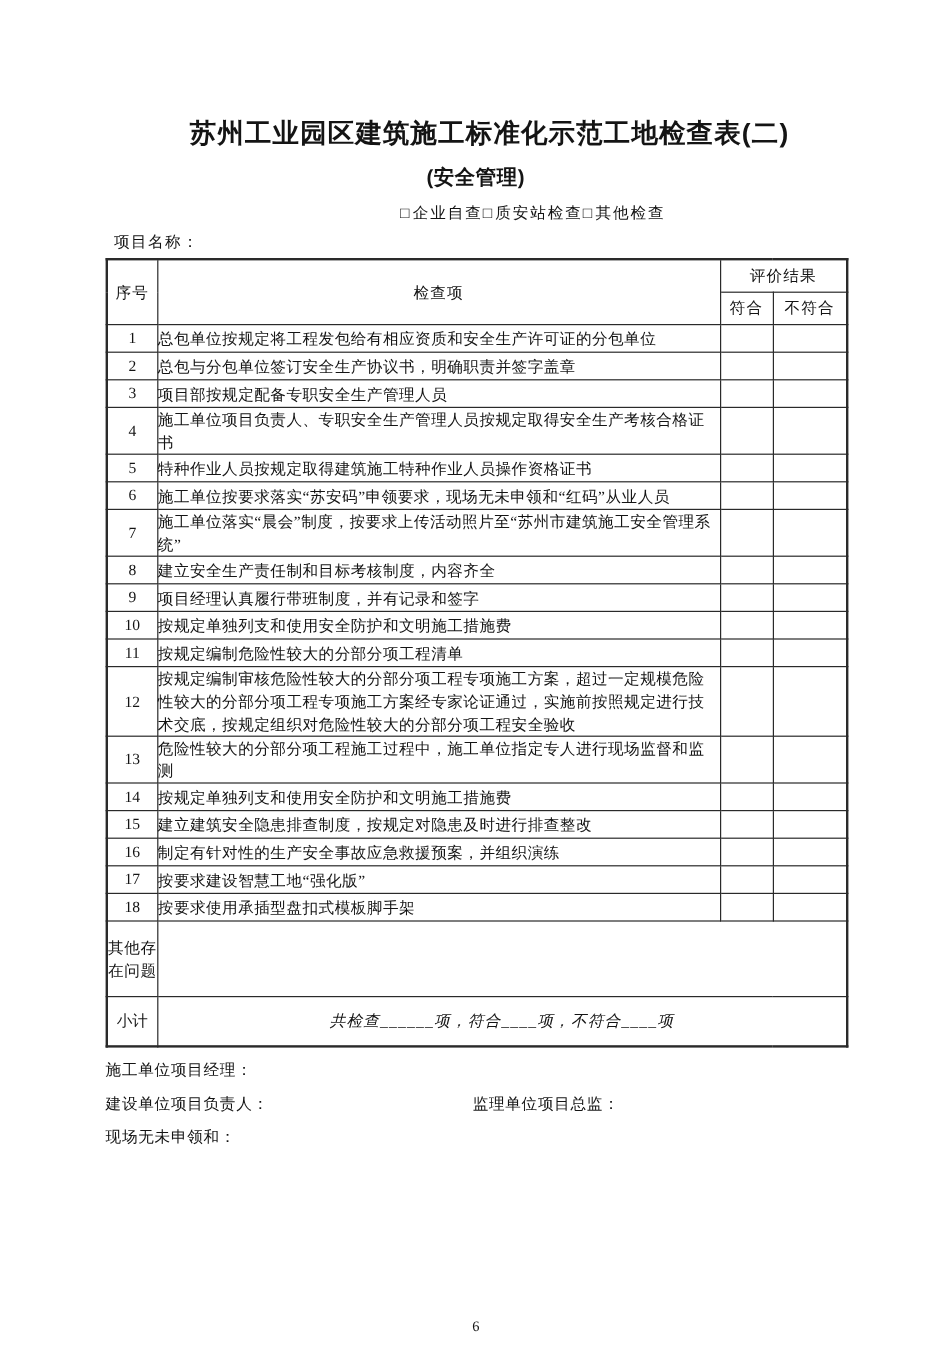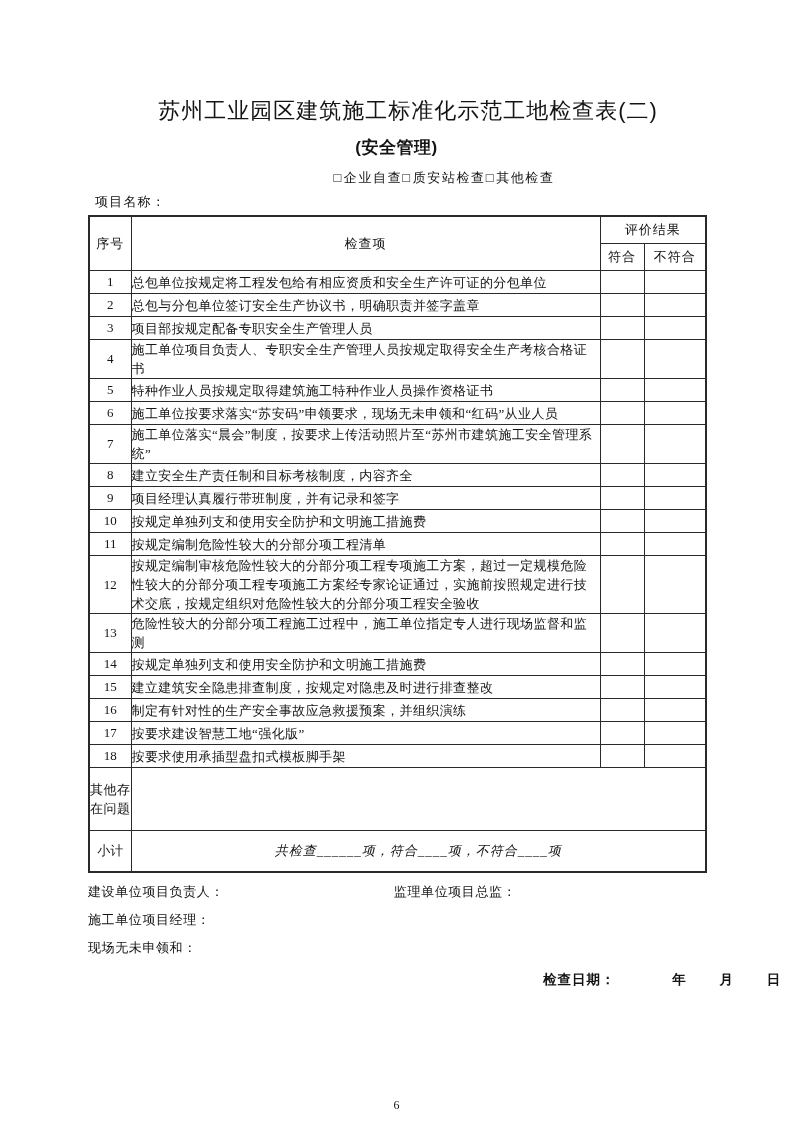--- a/index.html
+++ b/index.html
@@ -4,21 +4,21 @@
 <style>
   html,body{margin:0;padding:0;background:#ffffff;}
   .page{
     width:793px;height:1121px;position:relative;box-sizing:border-box;
     background:#fff;color:#141414;
     font-family:"Liberation Serif","DejaVu Serif",serif;
   }
   .title{
     padding-top:96px;text-align:center;
     font-family:"Liberation Sans","DejaVu Sans",sans-serif;
-    font-weight:normal;font-size:22px;letter-spacing:1px;padding-left:23px;
+    font-weight:bold;font-size:22px;letter-spacing:1px;padding-left:23px;
   }
   .subtitle{
     margin-top:10px;text-align:center;
     font-family:"Liberation Sans","DejaVu Sans",sans-serif;
     font-weight:bold;font-size:17px;letter-spacing:0.5px;
   }
   .check-line{
     margin:10px 0 0 95px;font-size:13px;letter-spacing:1.6px;text-align:center;
   }
   .check-line .box{margin-right:1px;}
@@ -207,31 +207,25 @@
       </tr>
       <tr class="subtotal">
         <td class="no">小计</td>
         <td class="subtotal-cell" colspan="3">共检查______项，符合____项，不符合____项</td>
       </tr>
     </tbody>
   </table>
 
   <div class="footer">
     <div class="sig-row">
+      <span class="left">施工单位项目经理：</span>
+    </div>
+    <div class="sig-row">
       <span class="left">建设单位项目负责人：</span>
       <span>监理单位项目总监：</span>
     </div>
     <div class="sig-row">
-      <span class="left">施工单位项目经理：</span>
-    </div>
-    <div class="sig-row">
       <span class="left">现场无未申领和：</span>
     </div>
-    <div class="date-line">
-      <span>检查日期：</span>
-      <span class="yy">年</span>
-      <span class="mm">月</span>
-      <span class="dd">日</span>
-    </div>
   </div>
 
   <div class="page-number">6</div>
 </div>
 
 </body></html>

